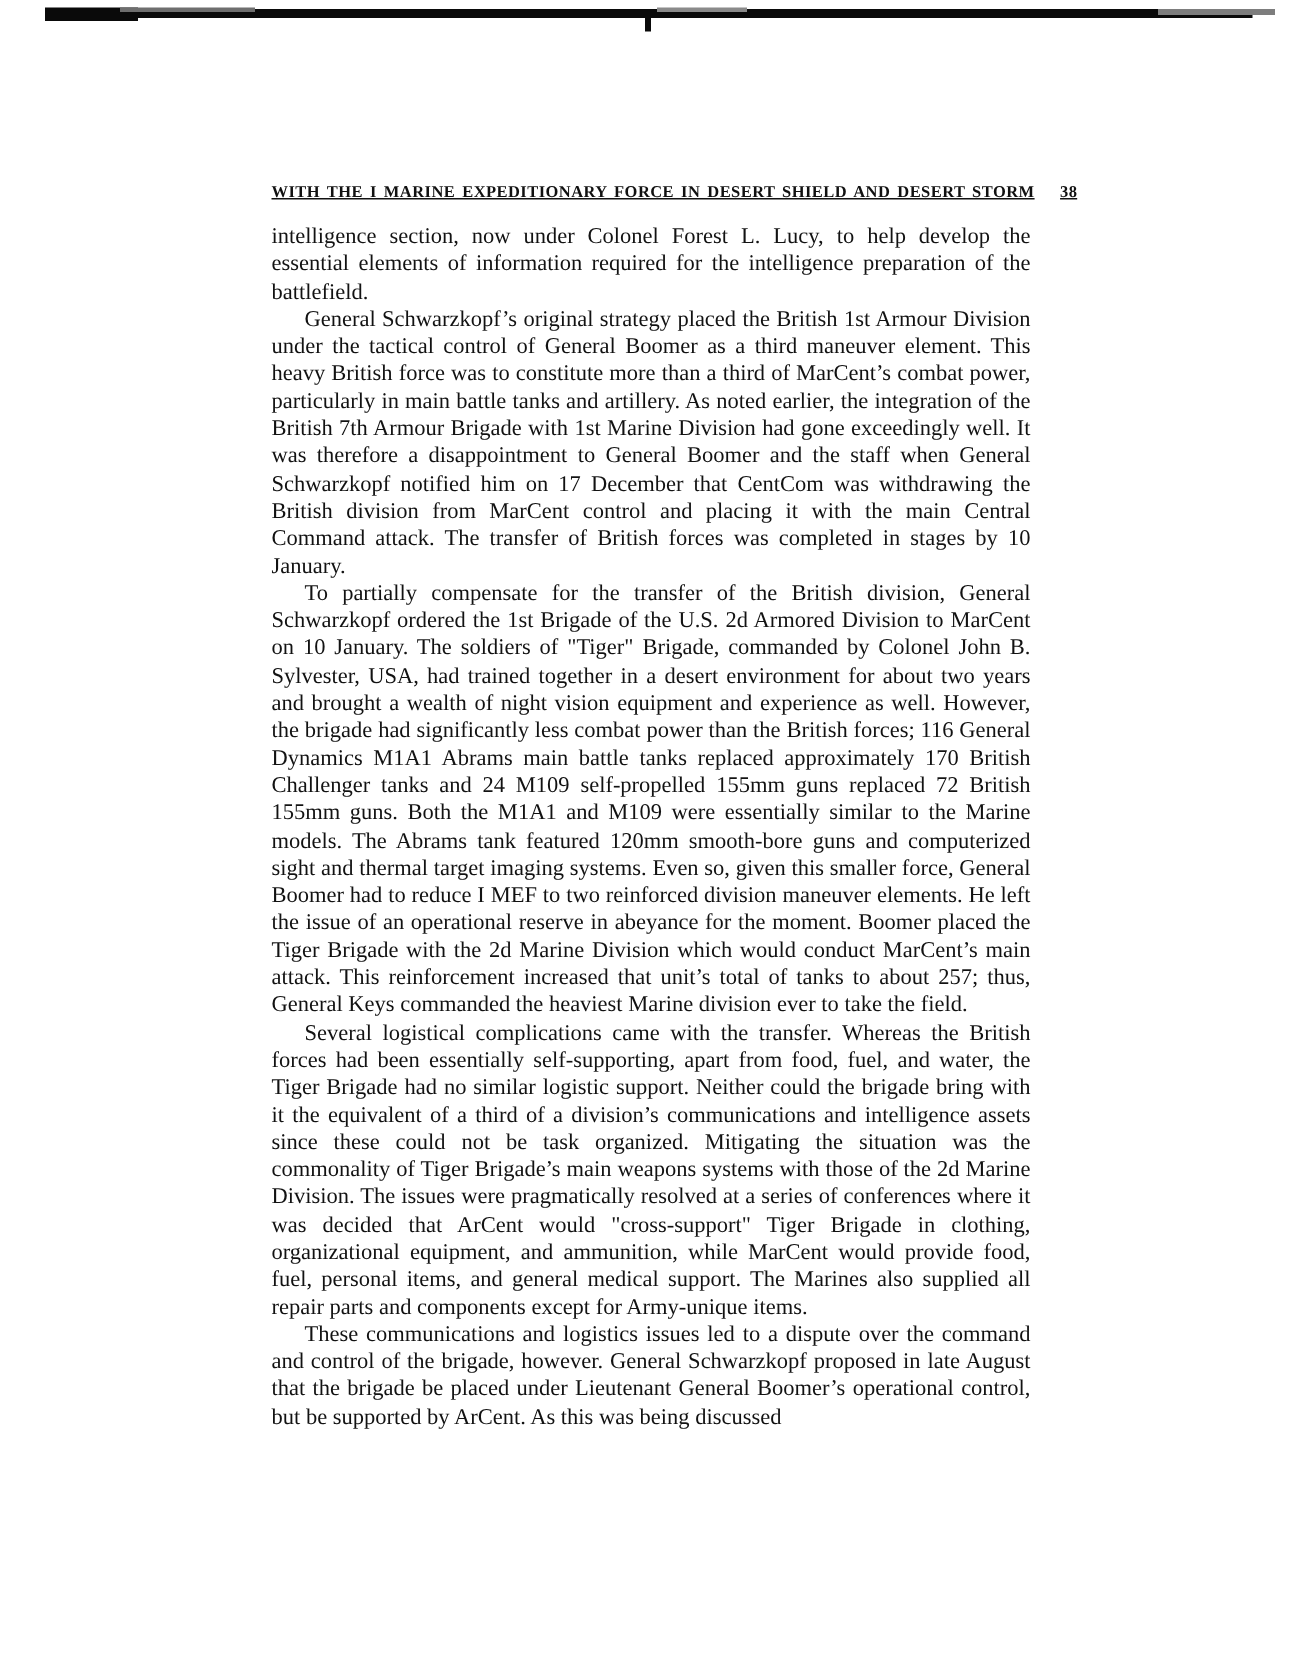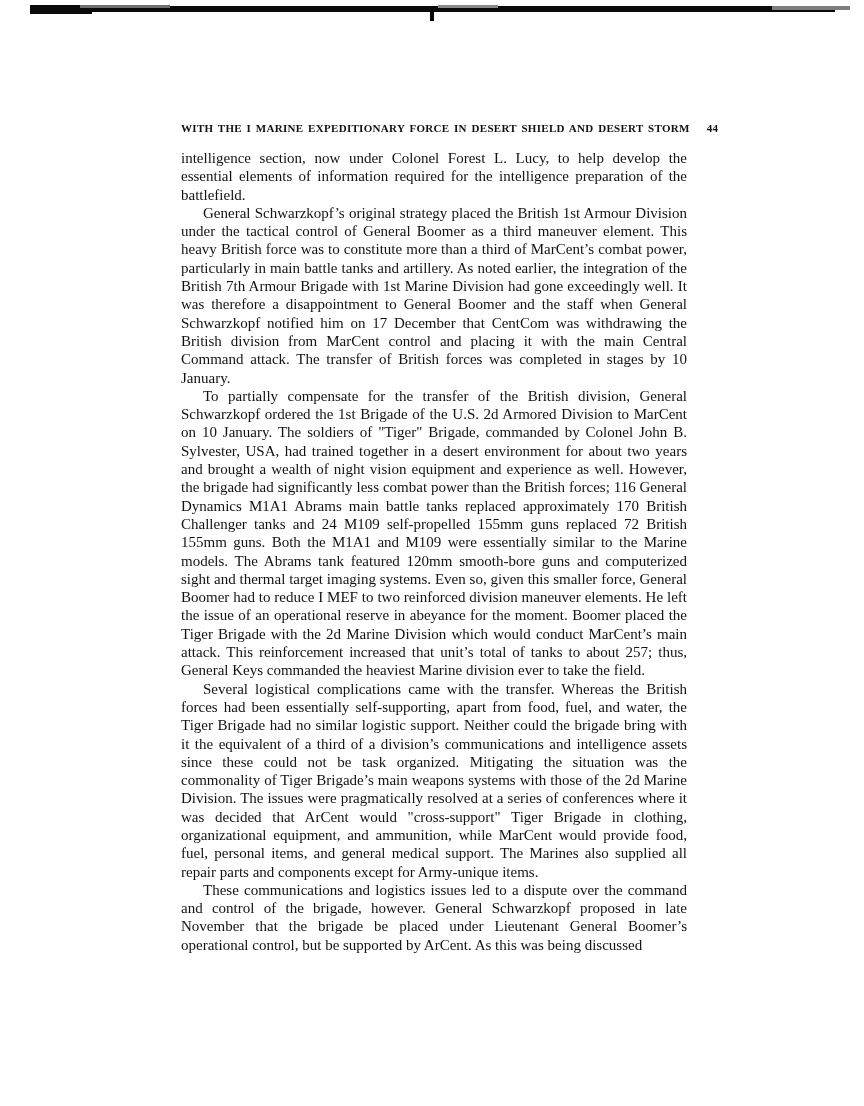--- a/index.html
+++ b/index.html
@@ -67,20 +67,21 @@
   }
   .running-header {
     display: flex;
     align-items: baseline;
     font-weight: bold;
     font-size: 11px;
     letter-spacing: 0.3px;
     word-spacing: 1.6px;
     color: #111111;
     white-space: nowrap;
+    text-decoration: underline;
   }
   .running-header .pageno {
     margin-left: 17px;
     letter-spacing: 0.2px;
   }
   .body-text {
     margin-top: 15px;
     font-size: 15px;
     line-height: 18.3px;
     text-align: justify;
@@ -103,23 +104,23 @@
   <div class="blob-left"></div>
   <div class="gray-left"></div>
   <div class="gray-mid"></div>
   <div class="gray-right"></div>
   <div class="tick"></div>
 </div>
 
 <div class="content">
   <div class="running-header">
     <span class="title">WITH THE I MARINE EXPEDITIONARY FORCE IN DESERT SHIELD AND DESERT STORM</span>
-    <span class="pageno">44</span>
+    <span class="pageno">38</span>
   </div>
 
   <div class="body-text">
       <p class="para">intelligence section, now under Colonel Forest L. Lucy, to help develop the essential elements of information required for the intelligence preparation of the battlefield.</p>
       <p class="para indent">General Schwarzkopf’s original strategy placed the British 1st Armour Division under the tactical control of General Boomer as a third maneuver element. This heavy British force was to constitute more than a third of MarCent’s combat power, particularly in main battle tanks and artillery. As noted earlier, the integration of the British 7th Armour Brigade with 1st Marine Division had gone exceedingly well. It was therefore a disappointment to General Boomer and the staff when General Schwarzkopf notified him on 17 December that CentCom was withdrawing the British division from MarCent control and placing it with the main Central Command attack. The transfer of British forces was completed in stages by 10 January.</p>
       <p class="para indent">To partially compensate for the transfer of the British division, General Schwarzkopf ordered the 1st Brigade of the U.S. 2d Armored Division to MarCent on 10 January. The soldiers of "Tiger" Brigade, commanded by Colonel John B. Sylvester, USA, had trained together in a desert environment for about two years and brought a wealth of night vision equipment and experience as well. However, the brigade had significantly less combat power than the British forces; 116 General Dynamics M1A1 Abrams main battle tanks replaced approximately 170 British Challenger tanks and 24 M109 self-propelled 155mm guns replaced 72 British 155mm guns. Both the M1A1 and M109 were essentially similar to the Marine models. The Abrams tank featured 120mm smooth-bore guns and computerized sight and thermal target imaging systems. Even so, given this smaller force, General Boomer had to reduce I MEF to two reinforced division maneuver elements. He left the issue of an operational reserve in abeyance for the moment. Boomer placed the Tiger Brigade with the 2d Marine Division which would conduct MarCent’s main attack. This reinforcement increased that unit’s total of tanks to about 257; thus, General Keys commanded the heaviest Marine division ever to take the field.</p>
       <p class="para indent">Several logistical complications came with the transfer. Whereas the British forces had been essentially self-supporting, apart from food, fuel, and water, the Tiger Brigade had no similar logistic support. Neither could the brigade bring with it the equivalent of a third of a division’s communications and intelligence assets since these could not be task organized. Mitigating the situation was the commonality of Tiger Brigade’s main weapons systems with those of the 2d Marine Division. The issues were pragmatically resolved at a series of conferences where it was decided that ArCent would "cross-support" Tiger Brigade in clothing, organizational equipment, and ammunition, while MarCent would provide food, fuel, personal items, and general medical support. The Marines also supplied all repair parts and components except for Army-unique items.</p>
-      <p class="para indent">These communications and logistics issues led to a dispute over the command and control of the brigade, however. General Schwarzkopf proposed in late November that the brigade be placed under Lieutenant General Boomer’s operational control, but be supported by ArCent. As this was being discussed</p>
+      <p class="para indent">These communications and logistics issues led to a dispute over the command and control of the brigade, however. General Schwarzkopf proposed in late August that the brigade be placed under Lieutenant General Boomer’s operational control, but be supported by ArCent. As this was being discussed</p>
     </div>
 </div>
 
 </body></html>

